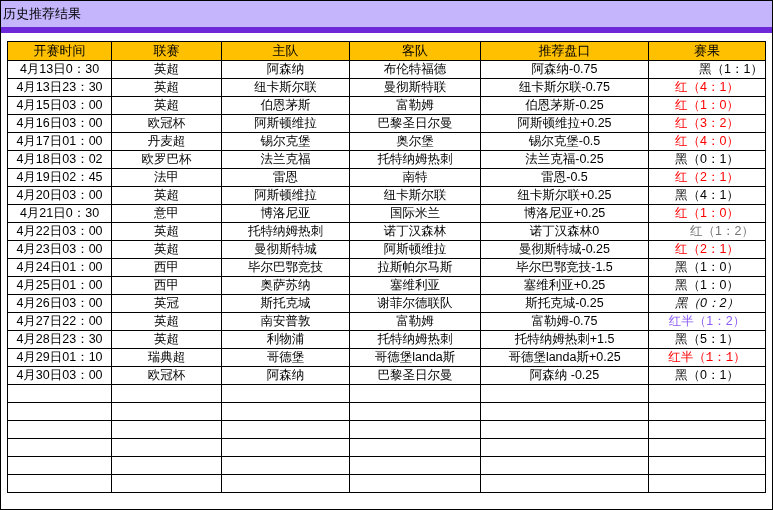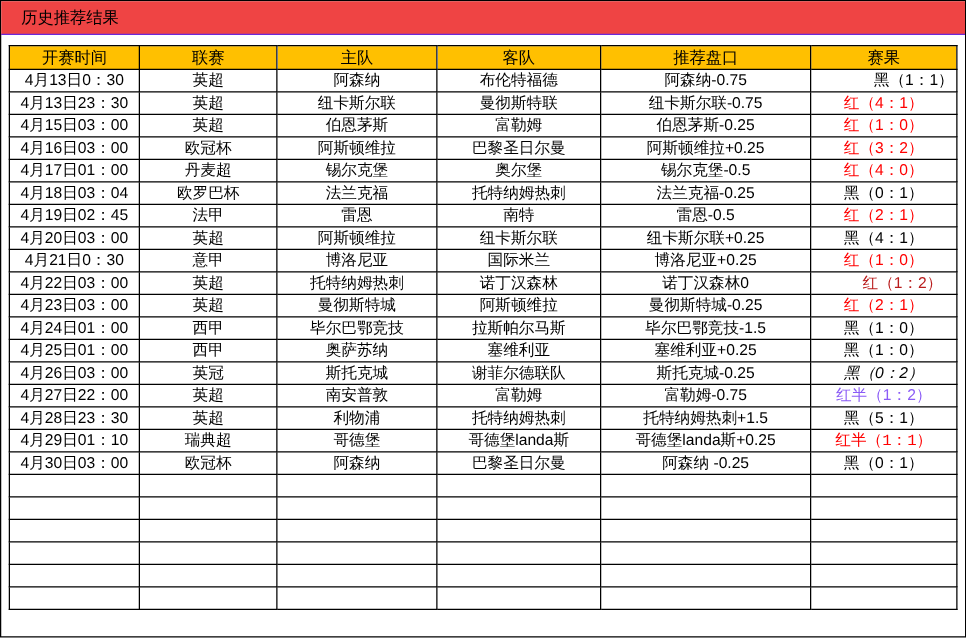--- a/index.html
+++ b/index.html
@@ -17,25 +17,25 @@
     position: relative;
     width: 773px;
     height: 510px;
     box-sizing: border-box;
     border: 1px solid #000000;
     background: #ffffff;
   }
   .title-bar {
     height: 26px;
     line-height: 26px;
-    padding-left: 16px;
+    padding-left: 2px;
     font-size: 13px;
     color: #000000;
-    border-bottom: 1px solid #6d28d9;
-    background: #ef4444;
+    border-bottom: 6px solid #6d28d9;
+    background: #c4b5fd;
     white-space: nowrap;
   }
   .table-wrap {
     padding: 8px 6px 0 6px;
   }
   table.sheet {
     border-collapse: collapse;
     table-layout: fixed;
     width: 758px;
     font-size: 12.5px;
@@ -127,21 +127,21 @@
           </tr>
           <tr>
             <td>4月17日01：00</td>
             <td>丹麦超</td>
             <td>锡尔克堡</td>
             <td>奥尔堡</td>
             <td>锡尔克堡-0.5</td>
             <td style="color: rgb(255, 0, 0);">红（4：0）</td>
           </tr>
           <tr>
-            <td>4月18日03：04</td>
+            <td>4月18日03：02</td>
             <td>欧罗巴杯</td>
             <td>法兰克福</td>
             <td>托特纳姆热刺</td>
             <td>法兰克福-0.25</td>
             <td style="color: rgb(0, 0, 0);">黑（0：1）</td>
           </tr>
           <tr>
             <td>4月19日02：45</td>
             <td>法甲</td>
             <td>雷恩</td>
@@ -164,21 +164,21 @@
             <td>国际米兰</td>
             <td>博洛尼亚+0.25</td>
             <td style="color: rgb(255, 0, 0);">红（1：0）</td>
           </tr>
           <tr>
             <td>4月22日03：00</td>
             <td>英超</td>
             <td>托特纳姆热刺</td>
             <td>诺丁汉森林</td>
             <td>诺丁汉森林0</td>
-            <td style="color: #b91c1c; padding-left: 32px;">红（1：2）</td>
+            <td style="color: #737373; padding-left: 32px;">红（1：2）</td>
           </tr>
           <tr>
             <td>4月23日03：00</td>
             <td>英超</td>
             <td>曼彻斯特城</td>
             <td>阿斯顿维拉</td>
             <td>曼彻斯特城-0.25</td>
             <td style="color: rgb(255, 0, 0);">红（2：1）</td>
           </tr>
           <tr>

